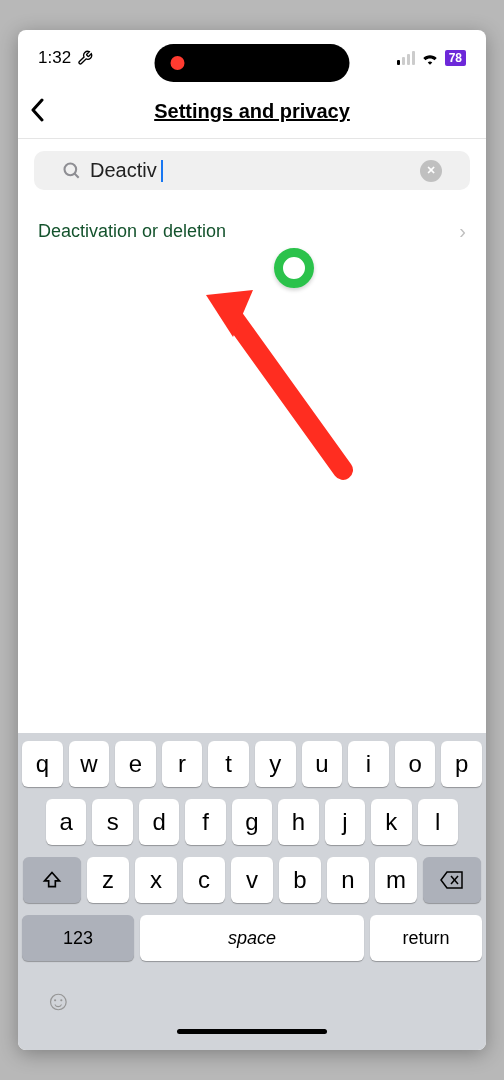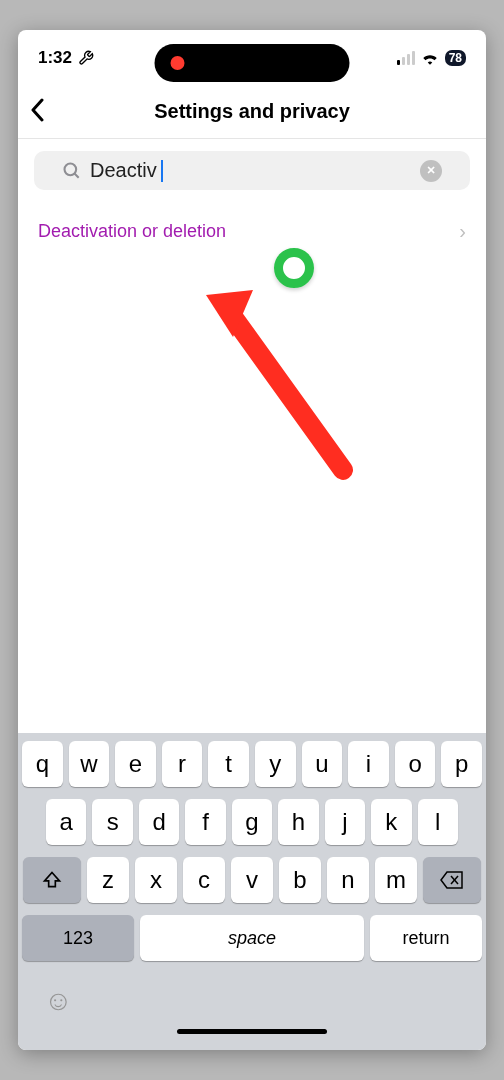--- a/index.html
+++ b/index.html
@@ -26,21 +26,21 @@
       display: flex;
       align-items: center;
       justify-content: space-between;
       padding: 0 20px;
       position: relative;
     }
     .status-left {
       display: flex;
       align-items: center;
       gap: 6px;
-      font-weight: 700;
+      font-weight: 400;
       font-size: 17px;
     }
     .dynamic-island {
       position: absolute;
       left: 50%;
       transform: translateX(-50%);
       width: 195px;
       height: 38px;
       background: #000;
       border-radius: 22px;
@@ -66,34 +66,35 @@
       gap: 2px;
     }
     .signal-bars span { width: 3px; background: #ccc; border-radius: 1px; }
     .signal-bars span:nth-child(1) { height: 5px; background: #000; }
     .signal-bars span:nth-child(2) { height: 8px; }
     .signal-bars span:nth-child(3) { height: 11px; }
     .signal-bars span:nth-child(4) { height: 14px; }
     .battery {
       display: flex;
       align-items: center;
-      background: #0f172a;
+      background: #6d28d9;
       color: #fff;
       padding: 1px 4px;
-      border-radius: 7px;
+      border-radius: 2px;
       font-size: 12px;
       font-weight: 700;
     }
     .nav-header {
       height: 54px;
       display: flex;
       align-items: center;
       justify-content: center;
       position: relative;
       border-bottom: 1px solid #e5e5e5;
+      text-decoration: underline;
     }
     .back-btn {
       position: absolute;
       left: 12px;
       font-size: 30px;
       font-weight: 300;
       cursor: pointer;
     }
     .nav-title {
       font-size: 20px;
@@ -135,21 +136,21 @@
     }
     .result-row {
       display: flex;
       align-items: center;
       justify-content: space-between;
       padding: 18px 20px;
       cursor: pointer;
     }
     .result-text {
       font-size: 18px;
-      color: #a21caf;
+      color: #14532d;
     }
     .chevron {
       color: #c0c0c0;
       font-size: 20px;
     }
     .green-circle {
       position: absolute;
       width: 40px;
       height: 40px;
       border: 9px solid #2bc24b;

